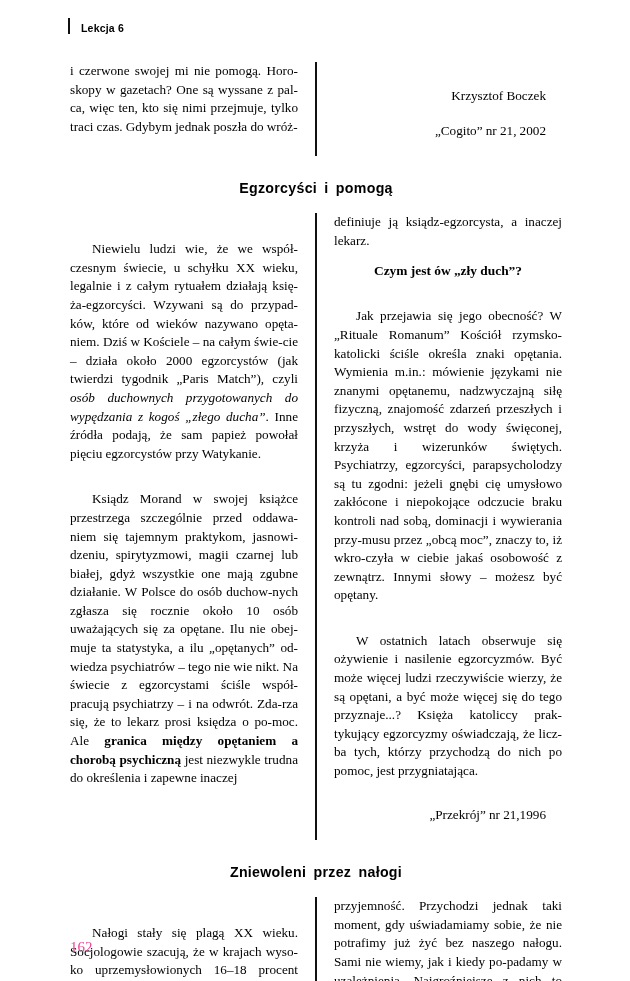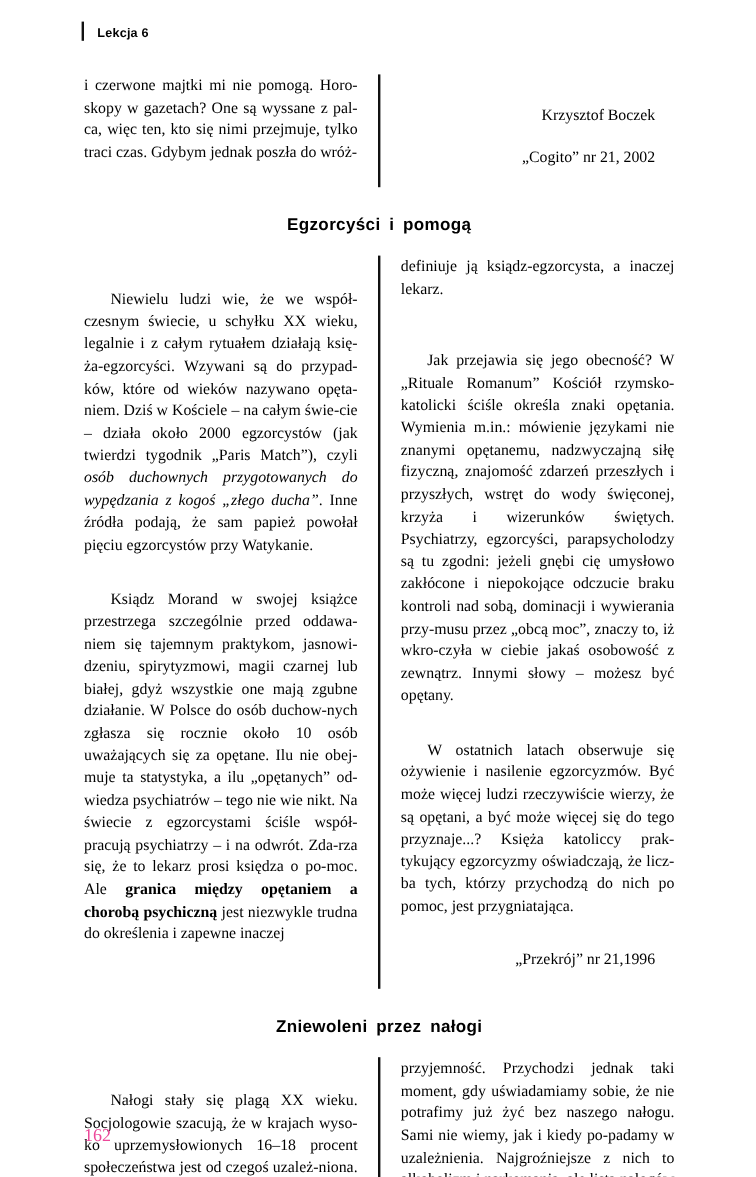--- a/index.html
+++ b/index.html
@@ -143,21 +143,21 @@
 
   <div class="runninghead">
     <div class="runninghead-rule"></div>
     <div class="runninghead-label">Lekcja 6</div>
   </div>
 
   <div class="content">
 
     <div class="cols">
       <div class="col">
-        <p class="noindent">i czerwone majtki mi nie pomogą. Horo-skopy w gazetach? One są wyssane z pal-ca, więc ten, kto się nimi przejmuje, tylko traci czas. Gdybym jednak poszła do wróż-</p>
+        <p class="noindent">i czerwone swojej mi nie pomogą. Horo-skopy w gazetach? One są wyssane z pal-ca, więc ten, kto się nimi przejmuje, tylko traci czas. Gdybym jednak poszła do wróż-</p>
       </div>
       <div class="gutter">
         <div class="gutter-rule"></div>
       </div>
       <div class="col">
         <div class="attrib-gap"></div>
         <p class="attrib">Krzysztof Boczek</p>
         <p class="attrib">„Cogito” nr 21, 2002</p>
       </div>
     </div>
@@ -177,20 +177,21 @@
       </div>
 
       <div class="gutter">
         <div class="gutter-rule"></div>
       </div>
 
       <div class="col">
         <p class="noindent">definiuje ją ksiądz-egzorcysta, a inaczej lekarz.</p>
 
         <div class="sub-heading-gap-before"></div>
+        <h3 class="sub-heading">Czym jest ów „zły duch”?</h3>
         <div class="sub-heading-gap-after"></div>
 
         <p class="indent">Jak przejawia się jego obecność? W „Rituale Romanum” Kościół rzymsko-katolicki ściśle określa znaki opętania. Wymienia m.in.: mówienie językami nie znanymi opętanemu, nadzwyczajną siłę fizyczną, znajomość zdarzeń przeszłych i przyszłych, wstręt do wody święconej, krzyża i wizerunków świętych. Psychiatrzy, egzorcyści, parapsycholodzy są tu zgodni: jeżeli gnębi cię umysłowo zakłócone i niepokojące odczucie braku kontroli nad sobą, dominacji i wywierania przy-musu przez „obcą moc”, znaczy to, iż wkro-czyła w ciebie jakaś osobowość z zewnątrz. Innymi słowy – możesz być opętany.</p>
         <p class="indent">W ostatnich latach obserwuje się ożywienie i nasilenie egzorcyzmów. Być może więcej ludzi rzeczywiście wierzy, że są opętani, a być może więcej się do tego przyznaje...? Księża katoliccy prak-tykujący egzorcyzmy oświadczają, że licz-ba tych, którzy przychodzą do nich po pomoc, jest przygniatająca.</p>
 
         <div class="attrib-gap"></div>
         <p class="attrib">„Przekrój” nr 21,1996</p>
       </div>
     </div>
 

